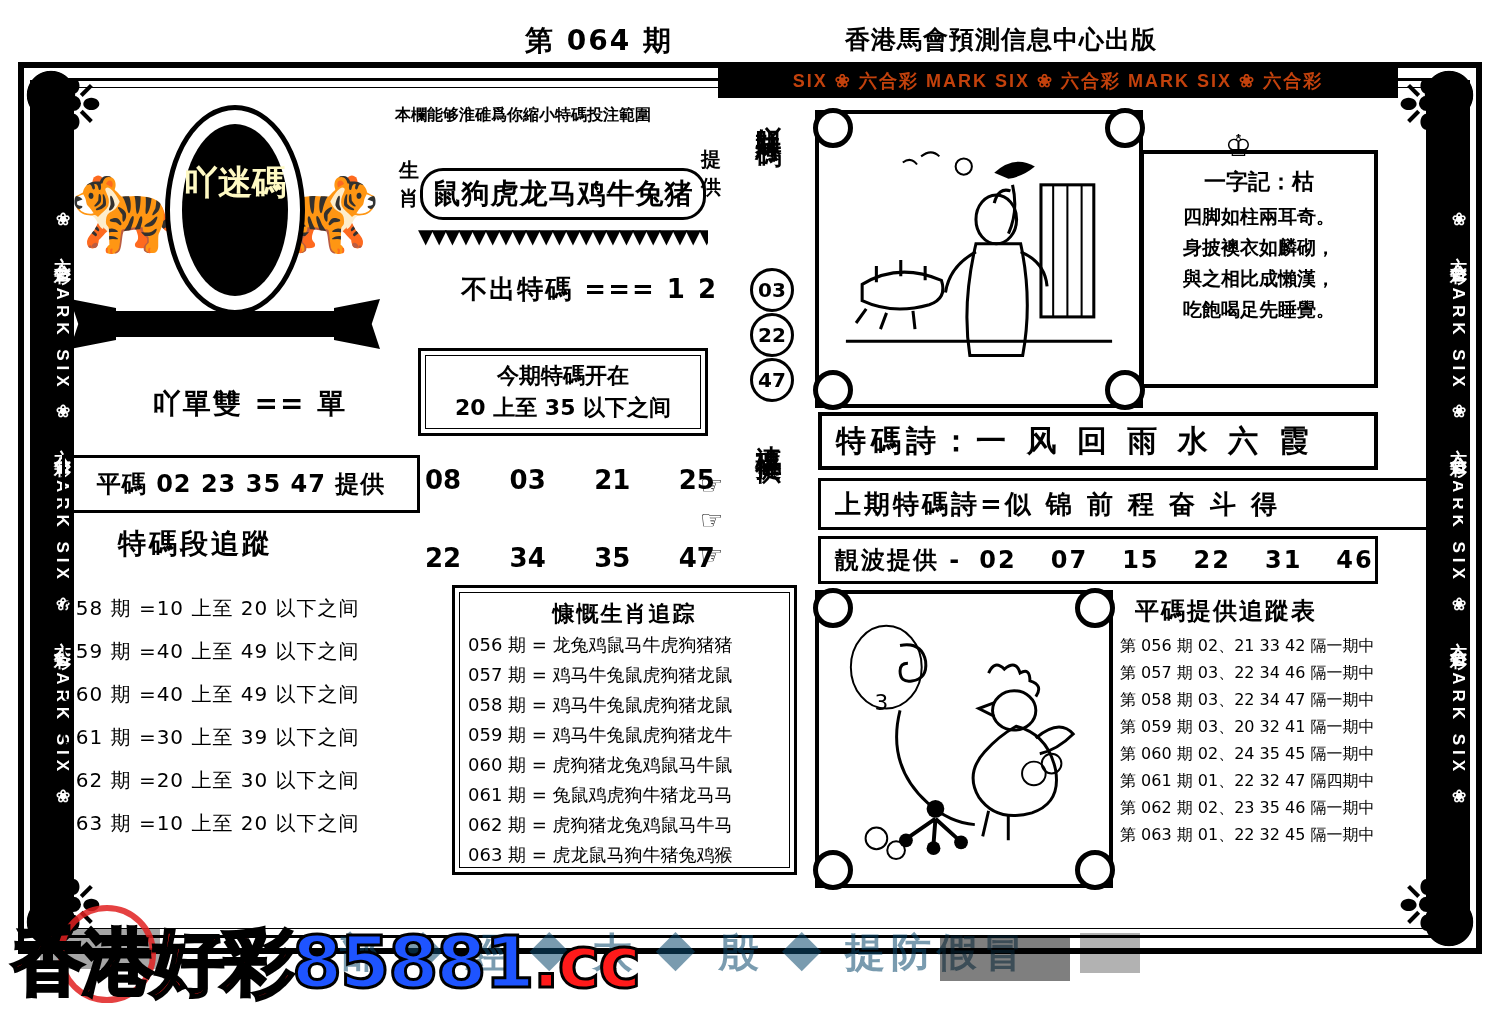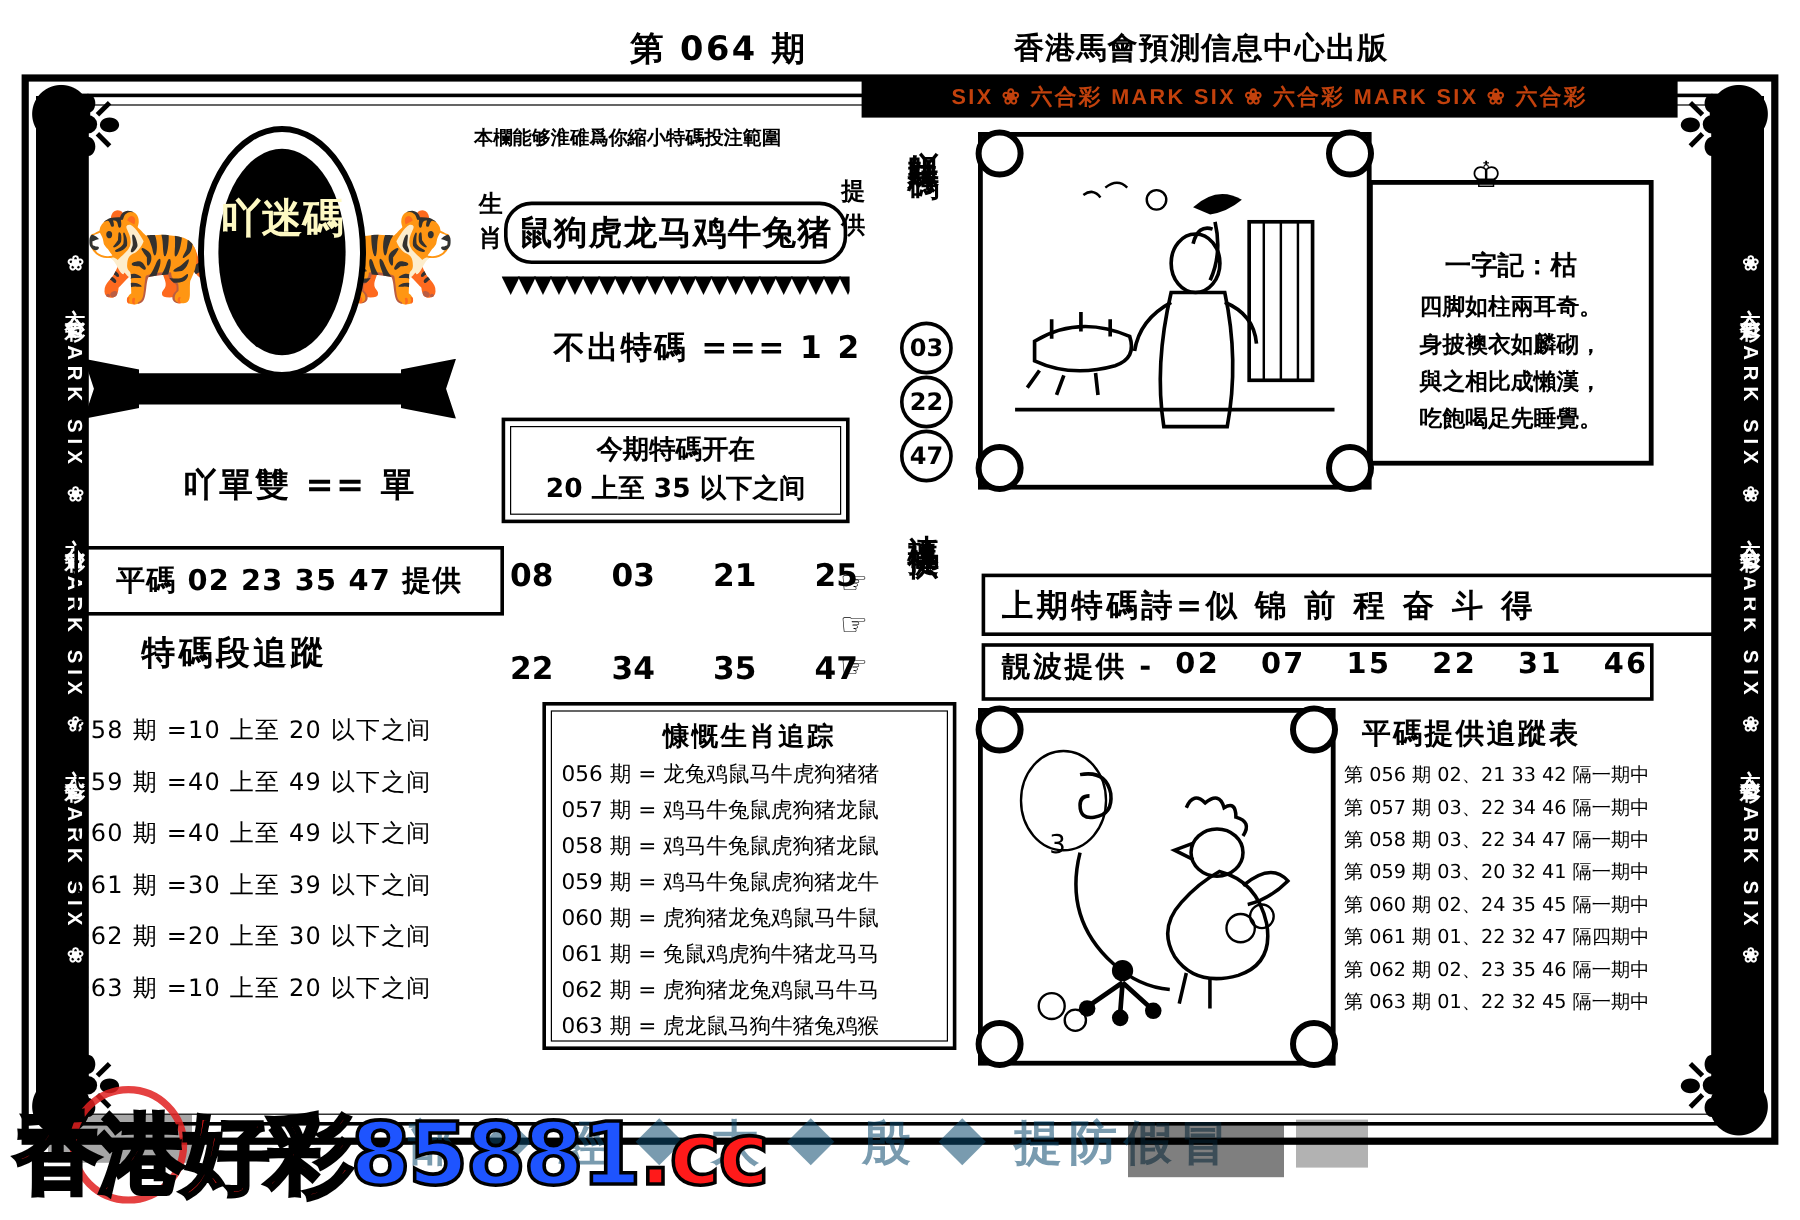--- a/index.html
+++ b/index.html
@@ -253,42 +253,42 @@
     border:4px solid #000;
   }
   .poem-crown{
     position:absolute;left:1225px;top:128px;font-size:30px;
   }
   .poem-inner{
     position:absolute;left:10px;top:12px;right:10px;bottom:10px;
     font-size:19px;line-height:31px;font-weight:bold;
     font-family:"DejaVu Sans", sans-serif;text-align:center;
   }
-  .poem-head{font-size:22px;margin-bottom:4px;margin-top:40px;}
+  .poem-head{font-size:22px;margin-bottom:4px;}
 
   .tm-box{
     position:absolute;left:818px;top:412px;width:560px;height:58px;
     border:4px solid #000;
     display:flex;align-items:center;
     padding-left:14px;box-sizing:border-box;
     font-size:30px;font-weight:bold;letter-spacing:5px;
     font-family:"DejaVu Sans", sans-serif;
   }
   .tm-box2{
     position:absolute;left:818px;top:478px;width:648px;height:52px;
     border:3px solid #000;
     display:flex;align-items:center;
     padding-left:14px;box-sizing:border-box;
     font-size:26px;font-weight:bold;letter-spacing:3px;
     font-family:"DejaVu Sans", sans-serif;
   }
   .tm-box3{
     position:absolute;left:818px;top:536px;width:560px;height:48px;
     border:3px solid #000;
-    display:flex;align-items:flex-start;
+    display:flex;align-items:center;
     padding-left:14px;box-sizing:border-box;
     font-size:24px;font-weight:bold;letter-spacing:2px;
     font-family:"DejaVu Sans", sans-serif;
   }
   .tm-box3 .nums{display:flex;gap:34px;margin-left:18px;}
 
   .pm-title{
     position:absolute;left:1135px;top:595px;
     font-size:24px;font-weight:bold;letter-spacing:2px;
     font-family:"DejaVu Sans", sans-serif;
@@ -468,20 +468,24 @@
   <div class="poem-box">
     <div class="poem-inner">
       <div class="poem-head">一字記：枯</div>
       <div>四脚如柱兩耳奇。</div>
       <div>身披襖衣如麟砌，</div>
       <div>與之相比成懶漢，</div>
       <div>吃飽喝足先睡覺。</div>
     </div>
   </div>
 
+  <div class="tm-box">
+    <span>特碼詩：</span>
+    <span>一 风 回 雨 水 六 霞</span>
+  </div>
   <div class="tm-box2">
     <span>上期特碼詩=</span>
     <span>似 锦 前 程 奋 斗 得</span>
   </div>
   <div class="tm-box3">
     <span>靚波提供 -</span>
     <span class="nums">
       <span>02</span>
       <span>07</span>
       <span>15</span>

